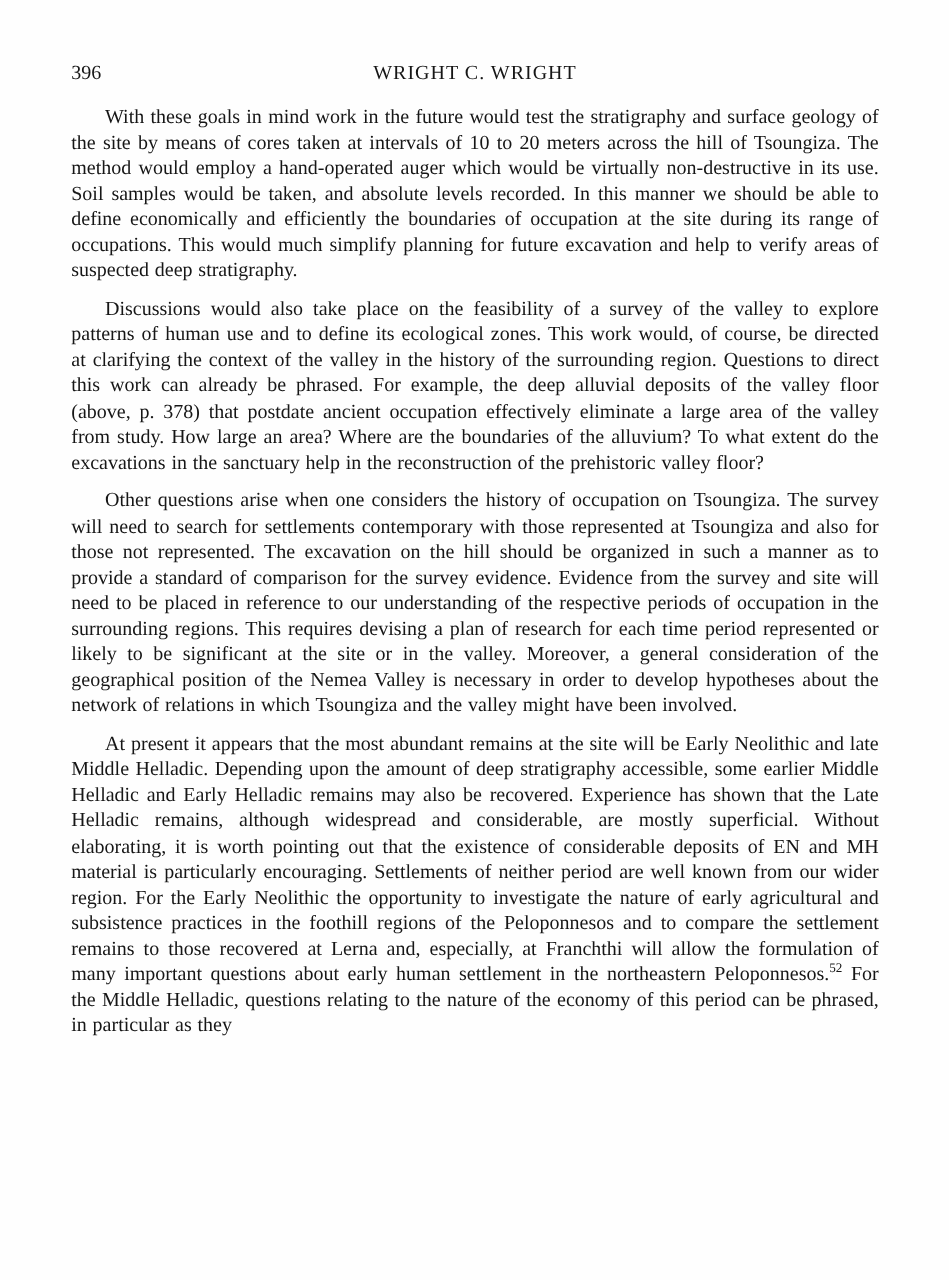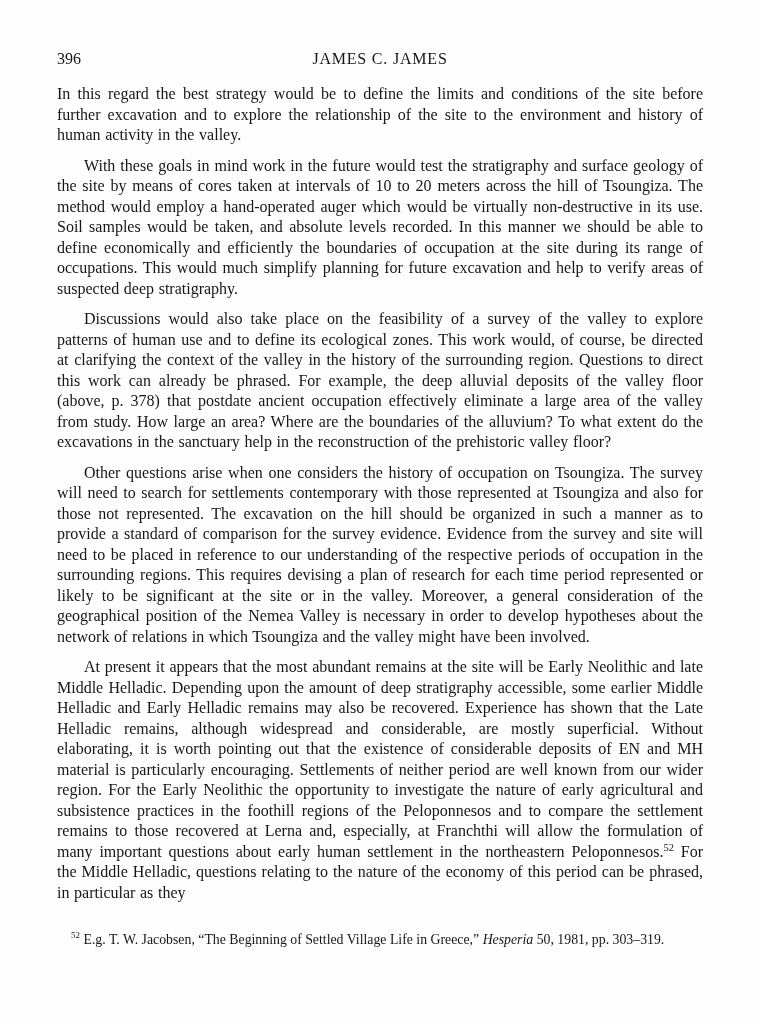--- a/index.html
+++ b/index.html
@@ -55,28 +55,24 @@
   .footnote sup.note-ref { font-size: 9px; }
   .journal-italic { font-style: italic; }
 </style>
 </head>
 <body>
 
 <div class="page">
 
   <div class="running-header">
     <span class="page-number">396</span>
-    <div class="running-head">JAMES C. JAMES</div>
+    <div class="running-head">WRIGHT C. WRIGHT</div>
   </div>
 
   <div class="body-text">
-    <p>In this regard the best strategy would be to define the limits and conditions of the site before further excavation and to explore the relationship of the site to the environment and history of human activity in the valley.</p>
     <p class="ind">With these goals in mind work in the future would test the stratigraphy and surface geology of the site by means of cores taken at intervals of 10 to 20 meters across the hill of Tsoungiza. The method would employ a hand-operated auger which would be virtually non-destructive in its use. Soil samples would be taken, and absolute levels recorded. In this manner we should be able to define economically and efficiently the boundaries of occupation at the site during its range of occupations. This would much simplify planning for future excavation and help to verify areas of suspected deep stratigraphy.</p>
     <p class="ind">Discussions would also take place on the feasibility of a survey of the valley to explore patterns of human use and to define its ecological zones. This work would, of course, be directed at clarifying the context of the valley in the history of the surrounding region. Questions to direct this work can already be phrased. For example, the deep alluvial deposits of the valley floor (above, p. 378) that postdate ancient occupation effectively eliminate a large area of the valley from study. How large an area? Where are the boundaries of the alluvium? To what extent do the excavations in the sanctuary help in the reconstruction of the prehistoric valley floor?</p>
     <p class="ind">Other questions arise when one considers the history of occupation on Tsoungiza. The survey will need to search for settlements contemporary with those represented at Tsoungiza and also for those not represented. The excavation on the hill should be organized in such a manner as to provide a standard of comparison for the survey evidence. Evidence from the survey and site will need to be placed in reference to our understanding of the respective periods of occupation in the surrounding regions. This requires devising a plan of research for each time period represented or likely to be significant at the site or in the valley. Moreover, a general consideration of the geographical position of the Nemea Valley is necessary in order to develop hypotheses about the network of relations in which Tsoungiza and the valley might have been involved.</p>
     <p class="ind"><span>At present it appears that the most abundant remains at the site will be Early Neolithic and late Middle Helladic. Depending upon the amount of deep stratigraphy accessible, some earlier Middle Helladic and Early Helladic remains may also be recovered. Experience has shown that the Late Helladic remains, although widespread and considerable, are mostly superficial. Without elaborating, it is worth pointing out that the existence of considerable deposits of EN and MH material is particularly encouraging. Settlements of neither period are well known from our wider region. For the Early Neolithic the opportunity to investigate the nature of early agricultural and subsistence practices in the foothill regions of the Peloponnesos and to compare the settlement remains to those recovered at Lerna and, especially, at Franchthi will allow the formulation of many important questions about early human settlement in the northeastern Peloponnesos.</span><sup class="note-ref">52</sup><span> For the Middle Helladic, questions relating to the nature of the economy of this period can be phrased, in particular as they</span></p>
   </div>
 
-  <div class="footnote">
-    <p><sup class="note-ref">52</sup> <span>E.g. T. W. Jacobsen, “The Beginning of Settled Village Life in Greece,” </span><span class="journal-italic">Hesperia</span><span> 50, 1981, pp. 303–319.</span></p>
-  </div>
 
 </div>
 
 </body></html>

